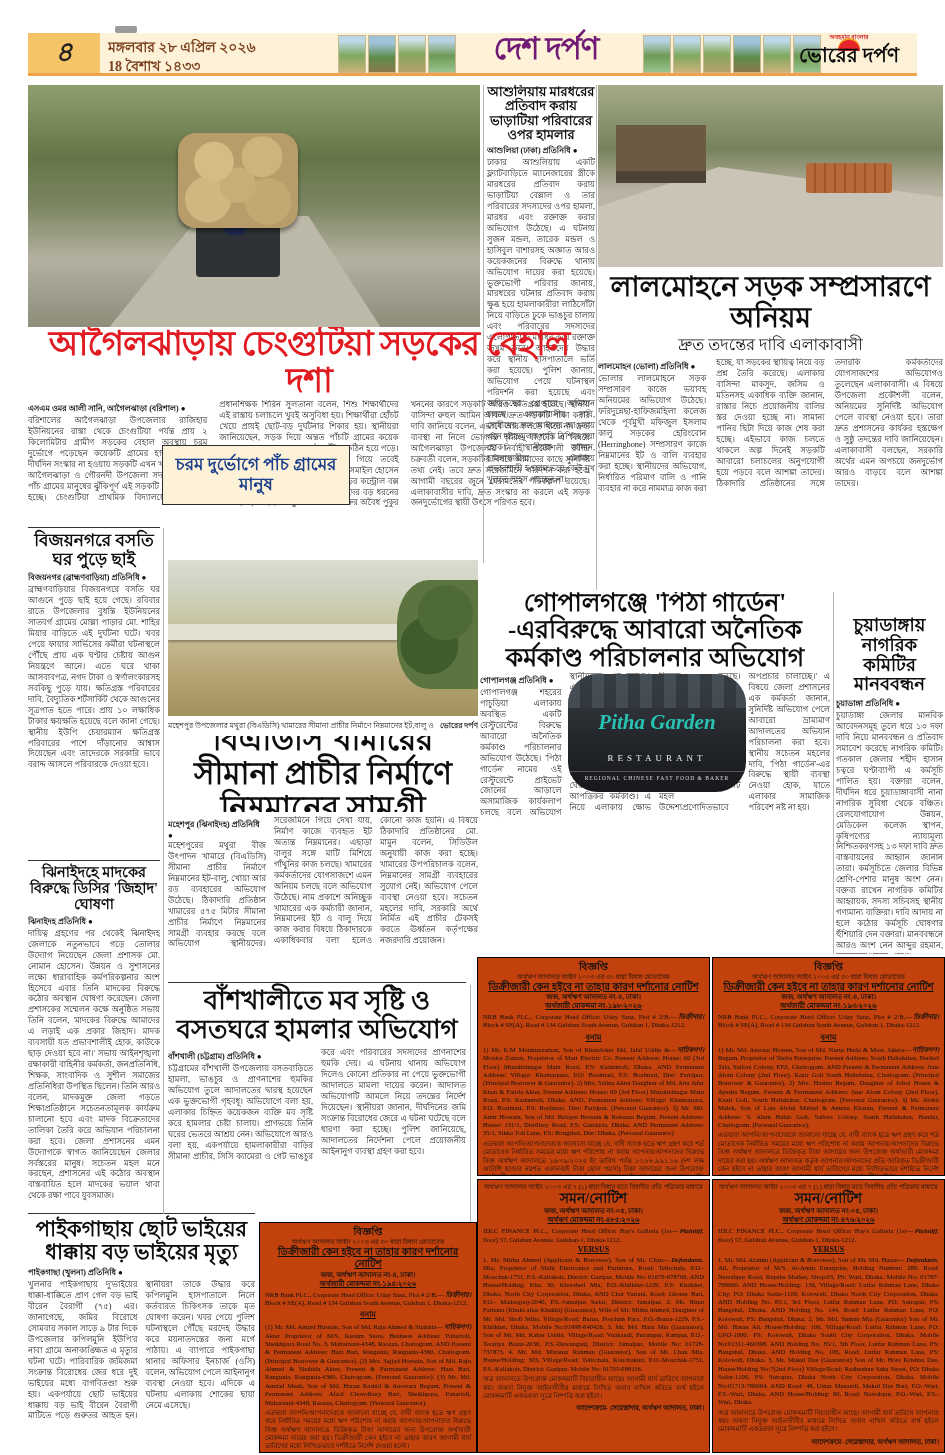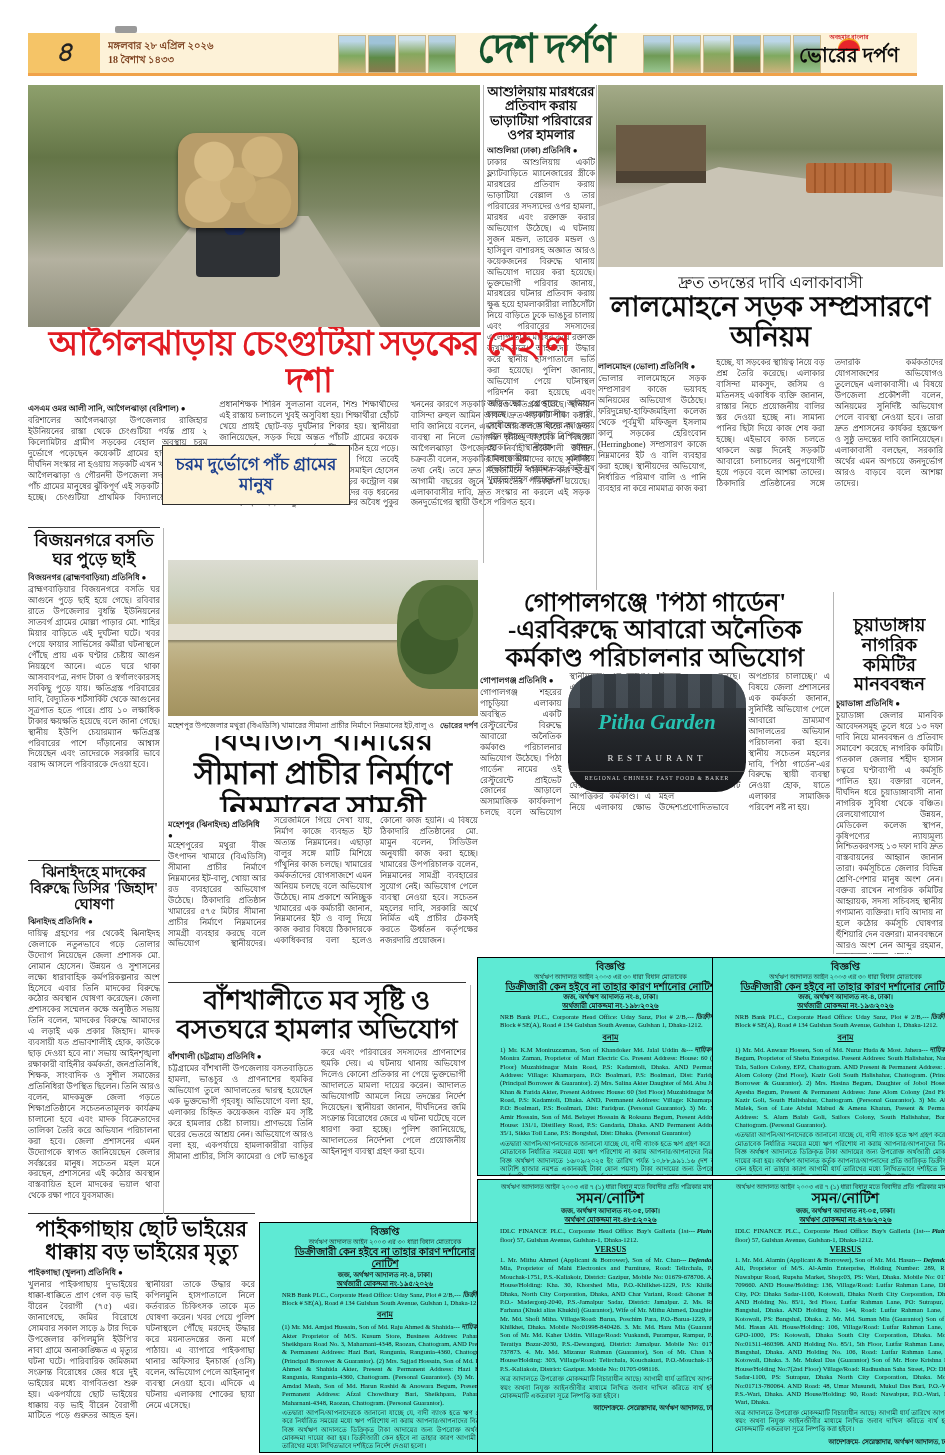--- a/index.html
+++ b/index.html
@@ -5,23 +5,23 @@
   html,body{margin:0;padding:0;background:#e9e9e9;}
   #page{position:relative;width:945px;height:1455px;background:#ffffff;margin:0 auto;
         font-family:"Liberation Serif",serif;color:#111;overflow:hidden;}
   .abs{position:absolute;overflow:hidden;}
   
   #header{position:absolute;left:28px;top:33px;width:889px;height:40px;background:#fdf2d8;
           border-bottom:3px solid #f0a24a;}
   #pagenum{position:absolute;left:0;top:0;width:72px;height:40px;background:#f5c467;
            display:flex;align-items:center;justify-content:center;font-size:27px;font-weight:bold;
            font-style:italic;color:#222;}
-  .dateln{font-size:10px;font-weight:bold;color:#7b3f1d;line-height:1.35;}
+  .dateln{font-size:14px;font-weight:bold;color:#7b3f1d;line-height:1.35;}
   #masthead{position:absolute;left:428px;top:1px;width:180px;height:32px;display:flex;align-items:center;
-            justify-content:center;font-size:40px;font-weight:bold;color:#14532d;letter-spacing:-1px;}
+            justify-content:center;font-size:31px;font-weight:bold;color:#701a75;letter-spacing:-1px;}
   .strip{position:absolute;top:2px;height:36px;display:flex;gap:2px;}
   .mini{width:26px;height:36px;border:1px solid #cbb98e;}
   .m1{background:linear-gradient(180deg,#bcd7e8 15%,#7fa95f 55%,#c9b27a);}
   .m2{background:linear-gradient(180deg,#9fc3d8 20%,#5d8b47 60%,#8a7a4e);}
   .m3{background:linear-gradient(180deg,#cfe2ec 10%,#86a85e 50%,#b3a06b);}
   .m4{background:linear-gradient(180deg,#b7d2e2 15%,#6f9a55 55%,#97c48f);}
   #logo{position:absolute;right:4px;top:1px;width:128px;height:38px;text-align:center;}
   #logo .tag{font-size:6px;color:#d01f25;font-weight:bold;line-height:1;}
   #logo .sun{width:22px;height:11px;background:#e8252a;border-radius:11px 11px 0 0;margin:0 auto;
              box-shadow:0 -2px 0 #f5a623;}
@@ -69,21 +69,21 @@
           radial-gradient(circle at 60% 30%,#4e6b35 30%,transparent 31%),
           radial-gradient(circle at 40% 60%,#3f5c2c 35%,transparent 36%),#5b7440;border-radius:40% 0 0 40%;}
   #pitha{left:568px;top:674px;width:178px;height:118px;background:
          linear-gradient(180deg,#3a4046 0%,#23262a 55%,#17181b 100%);color:#fff;text-align:center;border-radius:30px;}
   #pitha .win{position:absolute;left:0;top:0;width:100%;height:34px;background:
          repeating-linear-gradient(90deg,#4d565e 0 12px,#333a40 12px 24px);opacity:.7;}
   #pitha .l1{margin-top:38px;font-size:21px;font-style:italic;font-weight:bold;color:#27c2b2;line-height:1;}
   #pitha .l2{font-size:9px;letter-spacing:4px;color:#eee;margin-top:20px;}
   #pitha .l3{font-size:5.6px;letter-spacing:1px;color:#ddd;margin-top:8px;border-top:1px solid #555;padding-top:3px;}
   
-  .notice{position:absolute;border:1.3px solid #000;background:#5eead4;padding:3px 22px;overflow:hidden;}
+  .notice{position:absolute;border:1.3px solid #000;background:#c2410c;padding:3px 5px;overflow:hidden;}
   .n-law{font-size:6.4px;text-align:center;line-height:1.2;}
   .n-title{font-size:10px;font-weight:bold;text-align:center;text-decoration:underline;line-height:1.25;}
   .n-big{font-size:14px;font-weight:bold;text-align:center;line-height:1.2;}
   .n-sub{font-size:6.8px;font-weight:bold;text-align:center;line-height:1.3;}
   .n-case{font-size:7px;font-weight:bold;text-align:center;text-decoration:underline;line-height:1.3;}
   .n-body{font-size:6.6px;line-height:1.27;text-align:justify;margin-top:2px;color:#111;}
   .n-body .fr{float:right;font-weight:bold;font-style:italic;}
   .n-vs{text-align:center;font-weight:bold;font-size:8px;text-decoration:underline;margin:1px 0;}
   .n-sig{font-size:6.6px;font-weight:bold;text-align:right;margin-top:2px;}
   .deco{position:absolute;left:115px;top:26px;width:22px;height:7px;background:#9a9a9a;border-radius:2px;}
@@ -135,22 +135,22 @@
     <div class="bricks"></div>
   </div>
 
   <div class="abs" style="left:487px;top:85px;width:108px;height:478px;">
     <div class="hl" style="font-size:13px;">আশুলিয়ায় মারধরের প্রতিবাদ করায় ভাড়াটিয়া পরিবারের ওপর হামলার</div>
     <div class="byline">আশুলিয়া (ঢাকা) প্রতিনিধি ●</div>
     <div class="bt">ঢাকার আশুলিয়ায় একটি ফ্ল্যাটবাড়িতে ম্যানেজারের স্ত্রীকে মারধরের প্রতিবাদ করায় ভাড়াটিয়া বেল্লাল ও তার পরিবারের সদস্যদের ওপর হামলা, মারধর এবং রক্তাক্ত করার অভিযোগ উঠেছে। এ ঘটনায় সুজন মন্ডল, তারেক মন্ডল ও হাসিবুল বাশারসহ অজ্ঞাত আরও কয়েকজনের বিরুদ্ধে থানায় অভিযোগ দায়ের করা হয়েছে। ভুক্তভোগী পরিবার জানায়, মারধরের ঘটনার প্রতিবাদ করায় ক্ষুব্ধ হয়ে হামলাকারীরা লাঠিসোঁটা নিয়ে বাড়িতে ঢুকে ভাঙচুর চালায় এবং পরিবারের সদস্যদের এলোপাতাড়ি মারধর করে রক্তাক্ত জখম করে। আহতদের উদ্ধার করে স্থানীয় হাসপাতালে ভর্তি করা হয়েছে। পুলিশ জানায়, অভিযোগ পেয়ে ঘটনাস্থল পরিদর্শন করা হয়েছে এবং জড়িতদের গ্রেপ্তারে অভিযান চলছে। এলাকাবাসীর দাবি, দোষীদের দ্রুত আইনের আওতায় এনে দৃষ্টান্তমূলক শাস্তি নিশ্চিত করা হোক। স্থানীয়রা জানান, হামলাকারীরা এলাকায় প্রভাবশালী হওয়ায় ভয়ে কেউ মুখ খুলতে সাহস পাচ্ছেন না।</div>
   </div>
 
   <div class="abs" style="left:598px;top:272px;width:345px;height:318px;">
+    <div class="hl" style="font-size:28px;">লালমোহনে সড়ক সম্প্রসারণে অনিয়ম</div>
     <div class="hl" style="font-size:16px;font-weight:normal;margin-top:2px;">দ্রুত তদন্তের দাবি এলাকাবাসী</div>
-    <div class="hl" style="font-size:28px;">লালমোহনে সড়ক সম্প্রসারণে অনিয়ম</div>
     <div style="column-count:3;column-gap:10px;margin-top:5px;height:240px;overflow:hidden;">
       <div class="byline">লালমোহন (ভোলা) প্রতিনিধি ●</div>
       <div class="bt">ভোলার লালমোহনে সড়ক সম্প্রসারণ কাজে ভয়াবহ অনিয়মের অভিযোগ উঠেছে। ফরিদুন্নেছা-হাফিজমহিলা কলেজ থেকে পূর্বমুখী মফিজুল ইসলাম কালু সড়কের হেরিংবোন (Herringbone) সম্প্রসারণ কাজে নিম্নমানের ইট ও বালি ব্যবহার করা হচ্ছে। স্থানীয়দের অভিযোগ, নির্ধারিত পরিমাণ বালি ও পানি ব্যবহার না করে নামমাত্র কাজ করা হচ্ছে, যা সড়কের স্থায়িত্ব নিয়ে বড় প্রশ্ন তৈরি করেছে। এলাকার বাসিন্দা মাকসুদ, জসিম ও মতিনসহ একাধিক ব্যক্তি জানান, রাস্তার নিচে প্রয়োজনীয় বালির স্তর দেওয়া হচ্ছে না। সামান্য পানির ছিটা দিয়ে কাজ শেষ করা হচ্ছে। এইভাবে কাজ চলতে থাকলে অল্প দিনেই সড়কটি আবারো চলাচলের অনুপযোগী হয়ে পড়বে বলে আশঙ্কা তাদের। ঠিকাদারি প্রতিষ্ঠানের সঙ্গে তদারকি কর্মকর্তাদের যোগসাজশের অভিযোগও তুলেছেন এলাকাবাসী। এ বিষয়ে উপজেলা প্রকৌশলী বলেন, অনিয়মের সুনির্দিষ্ট অভিযোগ পেলে ব্যবস্থা নেওয়া হবে। তারা দ্রুত প্রশাসনের কার্যকর হস্তক্ষেপ ও সুষ্ঠু তদন্তের দাবি জানিয়েছেন। এলাকাবাসী বলছেন, সরকারি অর্থের এমন অপচয়ে জনদুর্ভোগ আরও বাড়বে বলে আশঙ্কা তাদের।</div>
     </div>
   </div>
 
   <div class="abs" style="left:28px;top:327px;width:562px;height:70px;display:flex;align-items:center;justify-content:center;">
     <div class="hl" style="font-size:34px;color:#e11b22;letter-spacing:-1px;">আগৈলঝাড়ায় চেংগুটিয়া সড়কের বেহাল দশা</div>
   </div>
   <div class="abs" style="left:28px;top:400px;width:562px;height:160px;">

